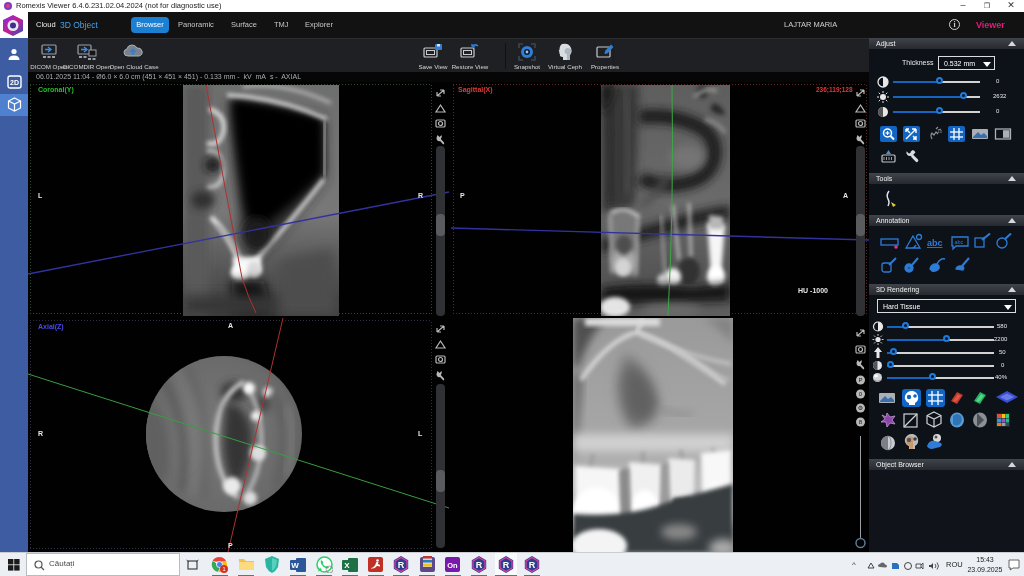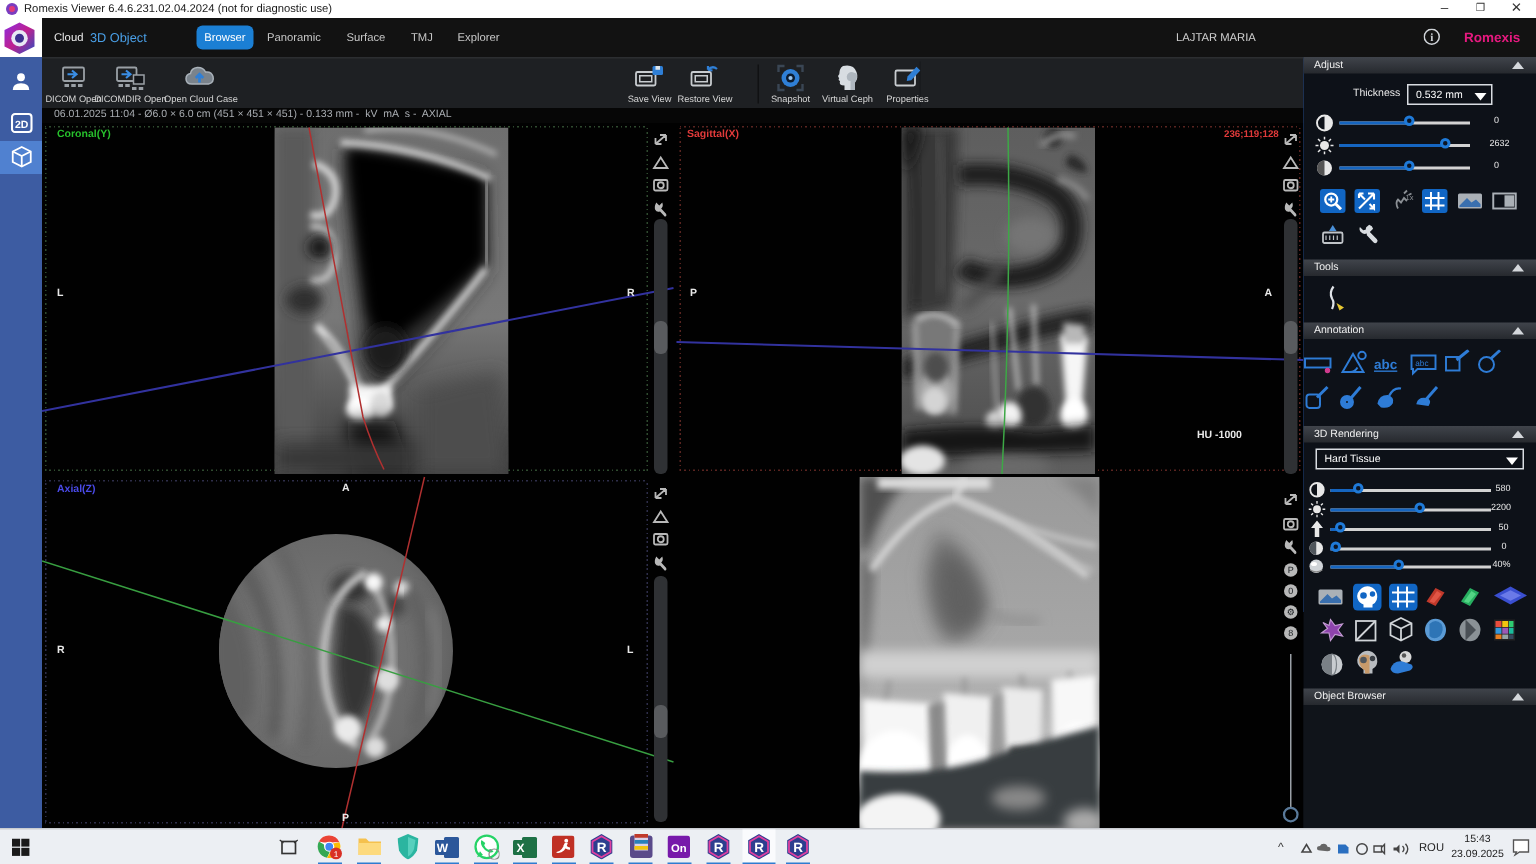--- a/index.html
+++ b/index.html
@@ -129,21 +129,21 @@
     <div class="mi" style="left:203px;">Surface</div>
     <div class="mi" style="left:246px;">TMJ</div>
     <div class="mi" style="left:277px;">Explorer</div>
     <div class="mi" style="left:744px; color:#cfcfcf;margin-left:12px;">LAJTAR MARIA</div>
     <div class="mi" style="left:921px; top:7px; line-height:12px;">
       <svg width="11" height="11" viewBox="0 0 11 11">
           <circle cx="5.5" cy="5.5" r="5" fill="none" stroke="#cfd3d8" stroke-width="1"></circle>
           <text x="5.5" y="8" font-size="7.5" fill="#cfd3d8" text-anchor="middle" font-family="Liberation Serif" font-weight="bold">i</text>
         </svg>
     </div>
-    <div class="mi" style="left:948px; color:#e6197f; font-size:9px; font-weight:bold;">Romexis</div>
+    <div class="mi" style="left:948px; color:#e6197f; font-size:9px; font-weight:bold;">Viewer</div>
   </div>
 
   <div id="toolbar" class="abs">
     <div class="tb-item" style="left:0px; width:42px;">
         <div class="ic">
           <svg width="20" height="20" viewBox="0 0 20 20">
             <rect x="3" y="3" width="14" height="9" rx="1" fill="none" stroke="#9aa0a6" stroke-width="1.2"></rect>
             <path d="M6 7.5 L11 7.5 M9 5 L12 7.5 L9 10" stroke="#3a8ee6" stroke-width="1.4" fill="none"></path>
             <g fill="#9aa0a6">
               <rect x="4" y="14" width="3" height="2"></rect>
@@ -643,21 +643,21 @@
 
     <div class="sec-hd" style="top:135px;">Tools<div class="tri"></div></div>
     <div class="abs" style="left:14px;top:152px;">
       <svg width="16" height="18" viewBox="0 0 16 18">
           <path d="M6 1 Q3 5 5 9 Q7 12 5 16" stroke="#dfe3e8" stroke-width="1.5" fill="none"></path>
           <path d="M8 12 L13 15 L10 17 Z" fill="#e8c832"></path>
         </svg>
     </div>
 
     <div class="sec-hd" style="top:177px;">Annotation<div class="tri"></div></div>
-    <div class="abs" style="left:0;top:195px;">
+    <div class="abs" style="left:11px;top:195px;">
       <svg width="132" height="44" viewBox="0 0 132 44">
         <g stroke="#2e7cd6" fill="none" stroke-width="1.3">
           <rect x="1" y="6" width="17" height="6"></rect>
           <path d="M26 15 L33 3 L40 15 Z M30 15 A6 6 0 0 0 36 12"></path>
             <circle cx="39" cy="4" r="2.5"></circle>
           <path d="M72 4 h16 v9 h-12 l-3 3 v-3 h-1 z"></path>
           <rect x="95" y="5" width="9" height="9"></rect>
             <line x1="102" y1="7" x2="110" y2="0.5" stroke-width="2"></line>
           <circle cx="122" cy="10" r="5"></circle>
             <line x1="125" y1="6" x2="131" y2="0.5" stroke-width="2"></line>
@@ -800,20 +800,27 @@
     <div class="abs" style="left:0;top:432px;width:155px;height:82px;background:#10141a;"></div>
   </div>
 
   <div id="taskbar" class="abs">
     <svg class="abs" style="left:8px;top:6px" width="12" height="12" viewBox="0 0 12 12">
       <rect x="0" y="0" width="5.4" height="5.4" fill="#1a1a1a"></rect>
         <rect x="6.2" y="0" width="5.4" height="5.4" fill="#1a1a1a"></rect>
       <rect x="0" y="6.2" width="5.4" height="5.4" fill="#1a1a1a"></rect>
         <rect x="6.2" y="6.2" width="5.4" height="5.4" fill="#1a1a1a"></rect>
     </svg>
+    <div class="abs" style="left:26px;top:0px;width:154px;height:23px;background:#ffffff;border:1px solid #b8bcc2;">
+      <svg class="abs" style="left:7px;top:6px" width="11" height="11" viewBox="0 0 11 11">
+          <circle cx="4.5" cy="4.5" r="3.5" fill="none" stroke="#555" stroke-width="1.2"></circle>
+          <line x1="7" y1="7" x2="10" y2="10" stroke="#555" stroke-width="1.2"></line>
+        </svg>
+      <div class="abs" style="left:22px;top:5px;font-size:8px;color:#4a4a4a;">Căutați</div>
+    </div>
     <svg class="abs" style="left:186px;top:6px" width="13" height="12" viewBox="0 0 13 12">
       <rect x="2" y="2" width="9" height="8" fill="none" stroke="#333" stroke-width="1.1"></rect>
       <line x1="0.5" y1="1" x2="3" y2="3" stroke="#333" stroke-width="0.8"></line>
         <line x1="12.5" y1="1" x2="10" y2="3" stroke="#333" stroke-width="0.8"></line>
     </svg>
     
     <svg class="abs" style="left:211px;top:3px" width="17" height="17" viewBox="0 0 17 17">
       <circle cx="8.5" cy="8.5" r="7.5" fill="#fff"></circle>
       <path d="M8.5 1 A7.5 7.5 0 0 1 15.3 5.5 L8.5 5.5 Z" fill="#ea4335"></path>
       <path d="M1.6 5 A7.5 7.5 0 0 1 8.5 1 L11.5 5.5 L5 5.7 Z" fill="#ea4335"></path>

